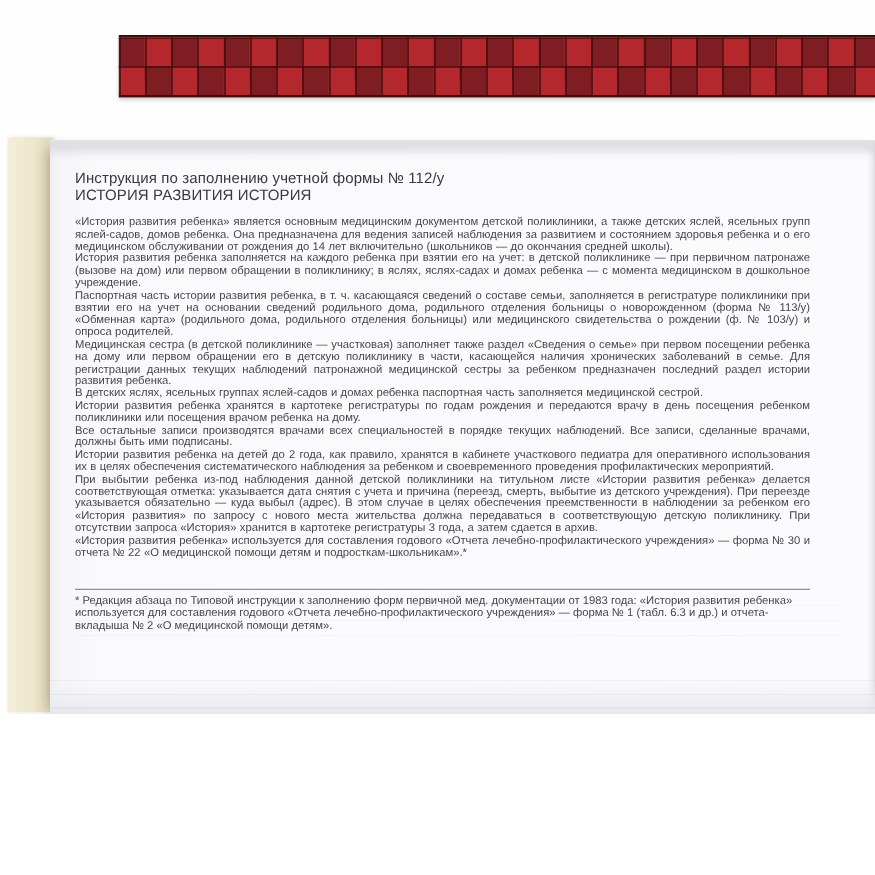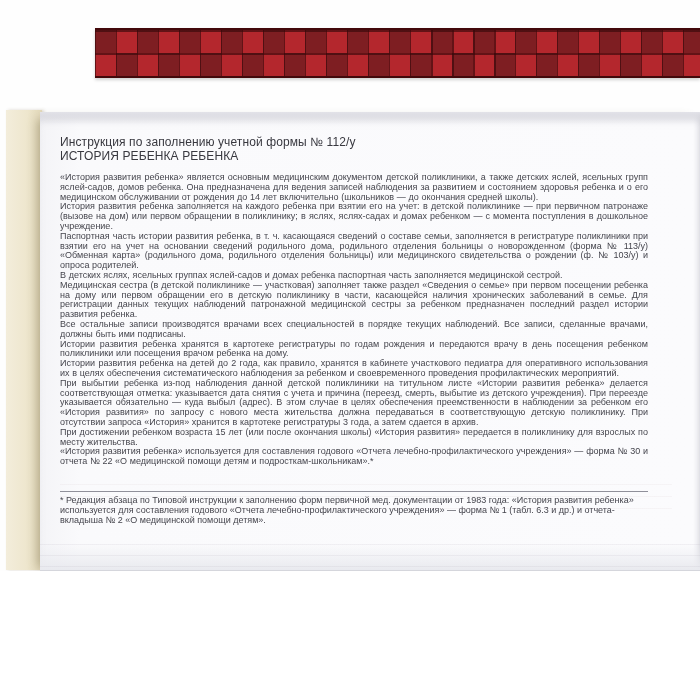--- a/index.html
+++ b/index.html
@@ -57,34 +57,33 @@
   <div class="cover-strip"></div>
 
   <div class="cream-strip"></div>
 
   <div class="page">
     <div class="page-top-edge"></div>
 
     <div class="content">
       <div class="title">
         <div>Инструкция по заполнению учетной формы № 112/у</div>
-        <div>ИСТОРИЯ РЕБЕНКА РЕБЕНКА</div>
+        <div>ИСТОРИЯ РАЗВИТИЯ ИСТОРИЯ</div>
       </div>
 
       <div class="body" id="paragraphs">
           <p>«История развития ребенка» является основным медицинским документом детской поликлиники, а также детских яслей, ясельных групп яслей-садов, домов ребенка. Она предназначена для ведения записей наблюдения за развитием и состоянием здоровья ребенка и о его медицинском обслуживании от рождения до 14 лет включительно (школьников — до окончания средней школы).</p>
-          <p>История развития ребенка заполняется на каждого ребенка при взятии его на учет: в детской поликлинике — при первичном патронаже (вызове на дом) или первом обращении в поликлинику; в яслях, яслях-садах и домах ребенком — с момента поступления в дошкольное учреждение.</p>
+          <p>История развития ребенка заполняется на каждого ребенка при взятии его на учет: в детской поликлинике — при первичном патронаже (вызове на дом) или первом обращении в поликлинику; в яслях, яслях-садах и домах ребенка — с момента медицинском в дошкольное учреждение.</p>
           <p>Паспортная часть истории развития ребенка, в т. ч. касающаяся сведений о составе семьи, заполняется в регистратуре поликлиники при взятии его на учет на основании сведений родильного дома, родильного отделения больницы о новорожденном (форма № 113/у) «Обменная карта» (родильного дома, родильного отделения больницы) или медицинского свидетельства о рождении (ф. № 103/у) и опроса родителей.</p>
+          <p>Медицинская сестра (в детской поликлинике — участковая) заполняет также раздел «Сведения о семье» при первом посещении ребенка на дому или первом обращении его в детскую поликлинику в части, касающейся наличия хронических заболеваний в семье. Для регистрации данных текущих наблюдений патронажной медицинской сестры за ребенком предназначен последний раздел истории развития ребенка.</p>
           <p>В детских яслях, ясельных группах яслей-садов и домах ребенка паспортная часть заполняется медицинской сестрой.</p>
-          <p>Медицинская сестра (в детской поликлинике — участковая) заполняет также раздел «Сведения о семье» при первом посещении ребенка на дому или первом обращении его в детскую поликлинику в части, касающейся наличия хронических заболеваний в семье. Для регистрации данных текущих наблюдений патронажной медицинской сестры за ребенком предназначен последний раздел истории развития ребенка.</p>
+          <p>Истории развития ребенка хранятся в картотеке регистратуры по годам рождения и передаются врачу в день посещения ребенком поликлиники или посещения врачом ребенка на дому.</p>
           <p>Все остальные записи производятся врачами всех специальностей в порядке текущих наблюдений. Все записи, сделанные врачами, должны быть ими подписаны.</p>
-          <p>Истории развития ребенка хранятся в картотеке регистратуры по годам рождения и передаются врачу в день посещения ребенком поликлиники или посещения врачом ребенка на дому.</p>
           <p>Истории развития ребенка на детей до 2 года, как правило, хранятся в кабинете участкового педиатра для оперативного использования их в целях обеспечения систематического наблюдения за ребенком и своевременного проведения профилактических мероприятий.</p>
           <p>При выбытии ребенка из-под наблюдения данной детской поликлиники на титульном листе «Истории развития ребенка» делается соответствующая отметка: указывается дата снятия с учета и причина (переезд, смерть, выбытие из детского учреждения). При переезде указывается обязательно — куда выбыл (адрес). В этом случае в целях обеспечения преемственности в наблюдении за ребенком его «История развития» по запросу с нового места жительства должна передаваться в соответствующую детскую поликлинику. При отсутствии запроса «История» хранится в картотеке регистратуры 3 года, а затем сдается в архив.</p>
-          <p>При достижении ребенком возраста 15 лет (или после окончания школы) «История развития» передается в поликлинику для взрослых по месту жительства.</p>
           <p>«История развития ребенка» используется для составления годового «Отчета лечебно-профилактического учреждения» — форма № 30 и отчета № 22 «О медицинской помощи детям и подросткам-школьникам».*</p>
         </div>
 
       <hr class="rule">
       <p class="footnote">* Редакция абзаца по Типовой инструкции к заполнению форм первичной мед. документации от 1983 года: «История развития ребенка» используется для составления годового «Отчета лечебно-профилактического учреждения» — форма № 1 (табл. 6.3 и др.) и отчета-вкладыша № 2 «О медицинской помощи детям».</p>
     </div>
 
     <div class="ghost-rows"></div>
     <div class="page-bottom-shade"></div>
   </div>

